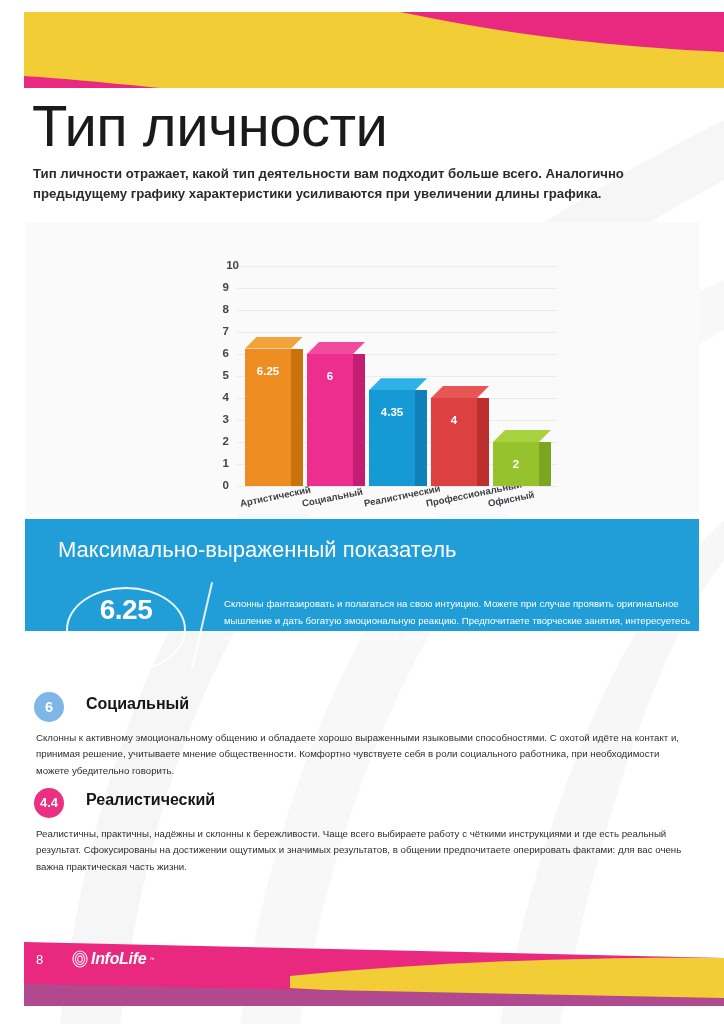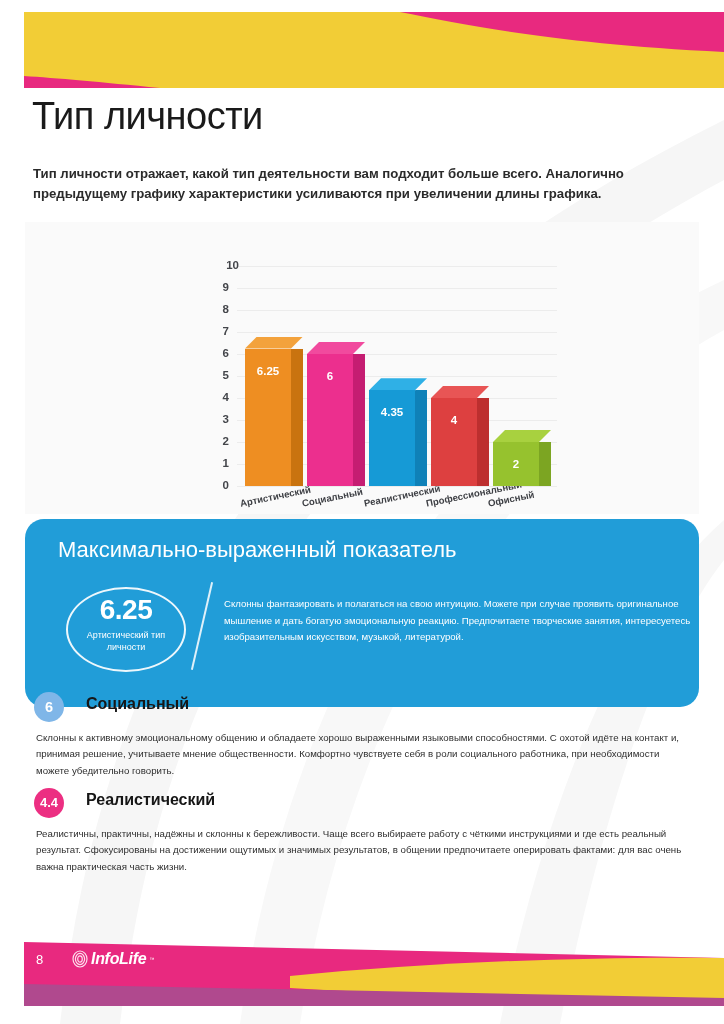--- a/index.html
+++ b/index.html
@@ -18,21 +18,21 @@
 
   
   .bg-swoosh { position: absolute; pointer-events: none; }
 
   
   .top-wave { position: absolute; top: 0; left: 0; width: 724px; height: 100px; }
 
   
   .page-title {
     position: absolute; left: 32px; top: 97px;
-    font-size: 38px; font-weight: 400; color: #1a1a1a;
+    font-size: 58px; font-weight: 400; color: #1a1a1a;
     letter-spacing: -0.5px; line-height: 1;
   }
   .intro {
     position: absolute; left: 33px; top: 164px; width: 662px;
     font-size: 13.2px; line-height: 1.52; color: #2b2b2b; font-weight: 600;
   }
 
   
   .chart-panel {
     position: absolute; left: 25px; top: 222px;
@@ -60,23 +60,22 @@
   .cat-label {
     position: absolute; white-space: nowrap;
     font-size: 9.6px; color: #3d3f44; font-weight: 600;
     transform-origin: left top;
     transform: rotate(-11.5deg);
   }
 
   
   .banner {
     position: absolute; left: 25px; top: 519px;
-    width: 674px; height: 188px;
+    width: 674px; height: 112px;
     background: #219dd8;
-    border-radius: 19px;
   }
   .banner-title {
     position: absolute; left: 33px; top: 18px;
     font-size: 22px; color: #ffffff; font-weight: 400;
   }
   .banner-circle {
     position: absolute; left: 41px; top: 68px;
     width: 120px; height: 85px;
     border: 2px solid rgba(255,255,255,0.92);
     border-radius: 50%;

